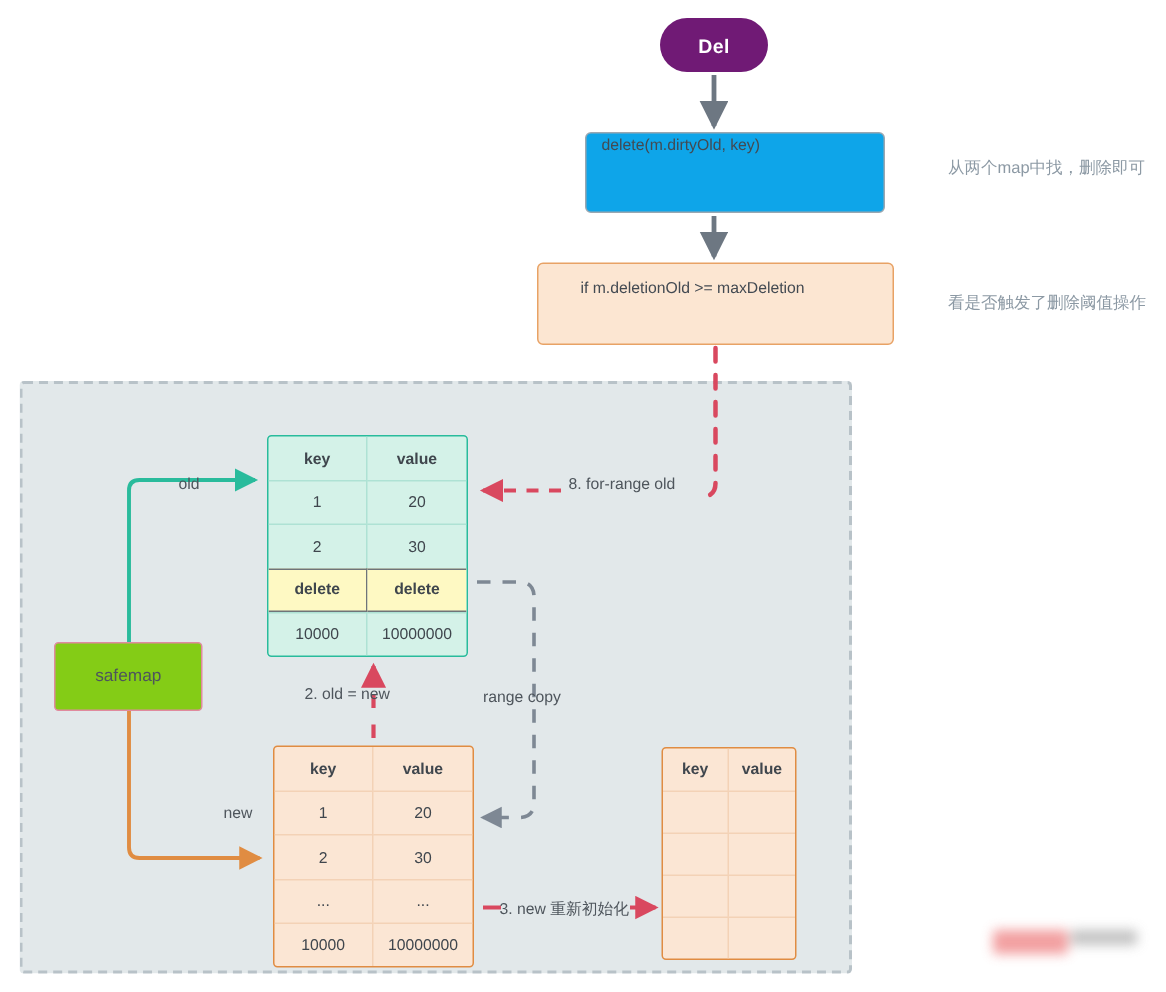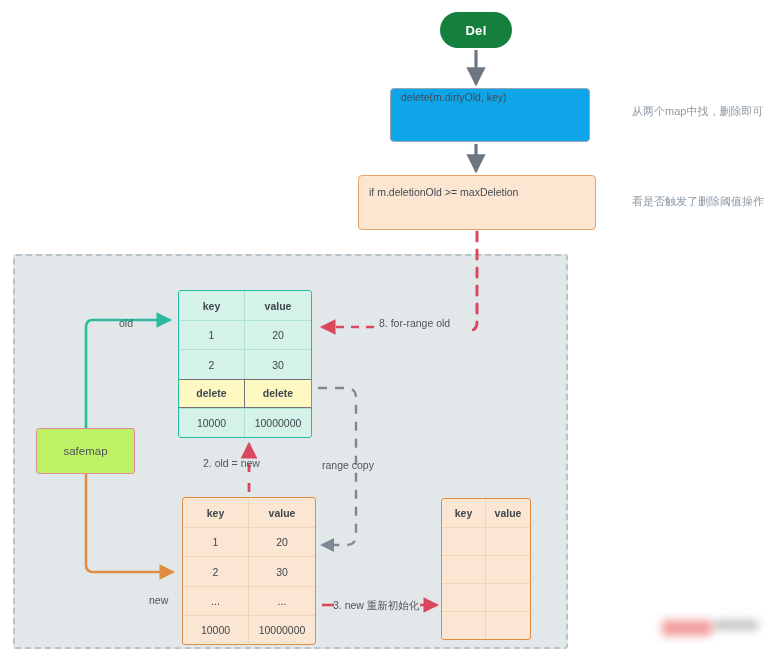--- a/index.html
+++ b/index.html
@@ -14,21 +14,21 @@
     height: 661px;
     background: #ffffff;
     overflow: hidden;
   }
 
   
   .del-pill {
     position: absolute;
     left: 440px; top: 12px;
     width: 72px; height: 36px;
-    background: #15803d;
+    background: #701a75;
     border-radius: 18px;
     color: #ffffff;
     font-size: 13px;
     font-weight: bold;
     display: flex; align-items: center; justify-content: center;
     letter-spacing: .3px;
   }
 
   .proc-box {
     position: absolute;
@@ -43,21 +43,21 @@
     line-height: 1.55;
   }
 
   .cond-box {
     position: absolute;
     left: 358px; top: 175px;
     width: 238px; height: 55px;
     background: #fce6d2;
     border: 1px solid #e8a265;
     border-radius: 4px;
-    padding: 8px 10px;
+    padding: 8px 28px;
     color: #434a52;
     font-size: 10.5px;
     line-height: 1.6;
   }
 
   .note {
     position: absolute;
     color: #8c99a4;
     font-size: 11px;
     white-space: nowrap;
@@ -74,21 +74,21 @@
     background: #e2e8ea;
     border: 2px dashed #b8c2c8;
     border-radius: 3px;
   }
 
   
   .safemap {
     position: absolute;
     left: 36px; top: 428px;
     width: 99px; height: 46px;
-    background: #bef264;
+    background: #84cc16;
     border: 1.5px solid #e08a9e;
     border-radius: 3px;
     display: flex; align-items: center; justify-content: center;
     color: #4e555c;
     font-size: 11.5px;
   }
 
   
   .tbl {
     position: absolute;
@@ -155,21 +155,21 @@
   }
 
   
   .lbl {
     position: absolute;
     font-size: 10.5px;
     color: #4e555c;
     white-space: nowrap;
   }
   .lbl-old   { left: 119px; top: 317px; }
-  .lbl-new   { left: 117px; top: 594px; padding-left: 32px; }
+  .lbl-new   { left: 117px; top: 536px; padding-left: 32px; }
   .lbl-forrange { left: 379px; top: 317px; }
   .lbl-oldnew{ left: 203px; top: 457px; }
   .lbl-range { left: 322px; top: 459px; }
   .lbl-reinit{ left: 333px; top: 599px; }
 
   
   .watermark {
     position: absolute;
     left: 662px; top: 618px;
     width: 98px; height: 22px;

